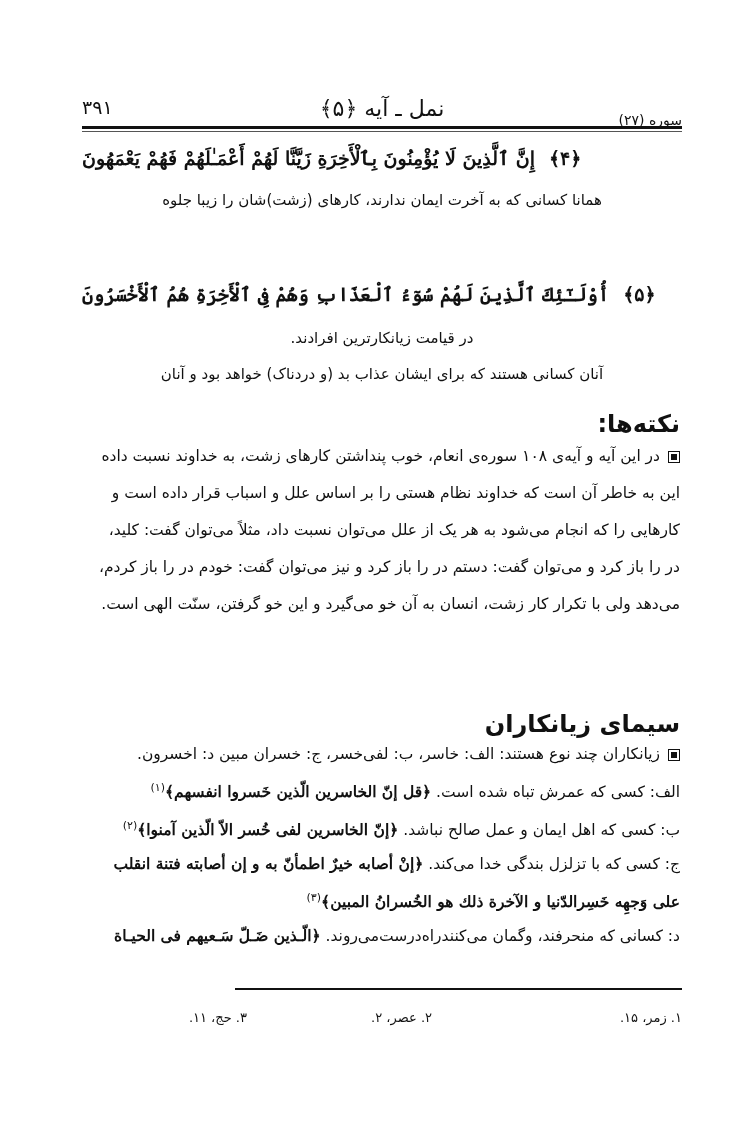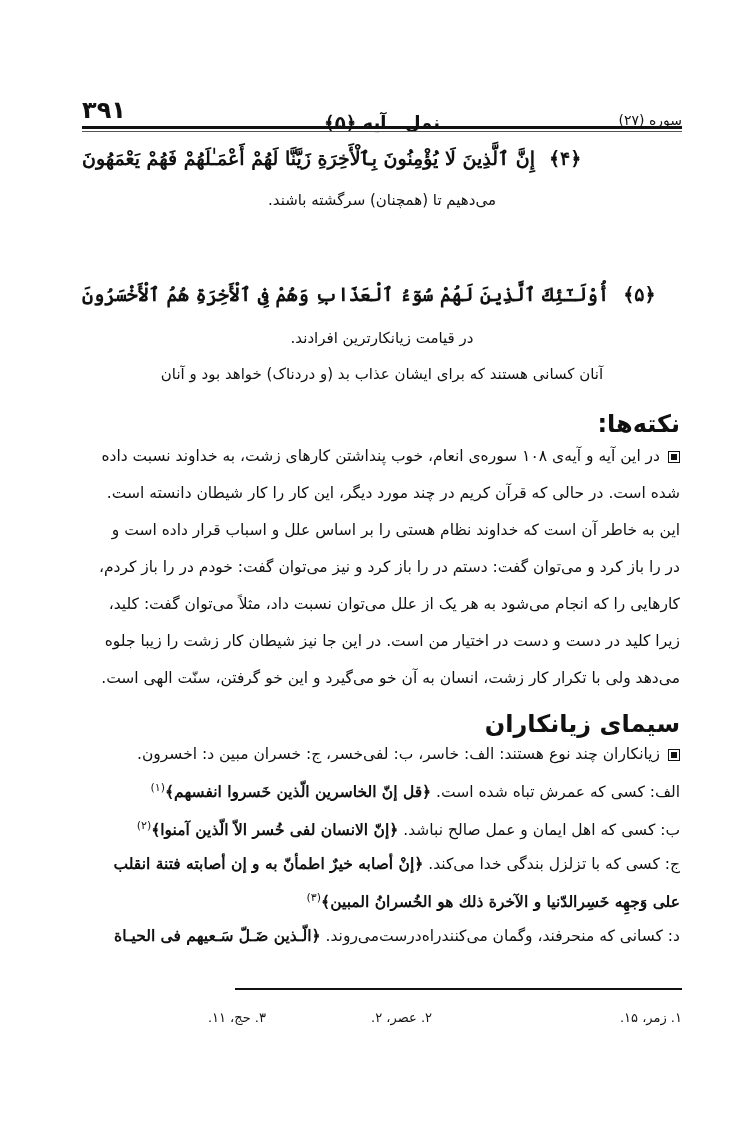--- a/index.html
+++ b/index.html
@@ -2,22 +2,22 @@
 <html><head>
 <meta charset="utf-8">
 <style>
   html, body { margin:0; padding:0; background:#ffffff; }
   body { width:730px; height:1128px; position:relative; overflow:hidden;
          font-family:"DejaVu Sans", sans-serif; color:#111; }
   .page { position:absolute; left:0; top:0; width:730px; height:1128px; direction:rtl; }
 
   .header { position:absolute; left:82px; top:96px; width:600px; height:28px; }
   .hdr-surah { position:absolute; right:0; top:16px; font-size:14px; font-weight:normal; }
-  .hdr-ayah { position:absolute; left:50%; transform:translateX(-50%); top:16px; font-size:18px; font-weight:bold; white-space:nowrap; }
-  .hdr-page { position:absolute; left:0; top:0; font-size:24px; font-weight:bold; direction:ltr; }
+  .hdr-ayah { position:absolute; left:50%; transform:translateX(-50%); top:0; font-size:22px; font-weight:normal; white-space:nowrap; }
+  .hdr-page { position:absolute; left:0; top:0; font-size:19px; font-weight:normal; direction:ltr; }
   .hdr-rule1 { position:absolute; left:82px; top:126px; width:600px; height:3px; background:#111; }
   .hdr-rule2 { position:absolute; left:82px; top:131px; width:600px; height:1px; background:#555; }
 
   .verse { position:absolute; left:82px; width:600px; text-align:left; white-space:nowrap;
            font-family:"DejaVu Serif", serif; font-weight:bold; font-size:19px; }
   .verse .num { margin-left:14px; }
   .trans { position:absolute; left:82px; width:600px; text-align:center; font-size:15px; line-height:36px; }
 
   .section-title { position:absolute; right:50px; font-size:24px; font-weight:bold; }
 
@@ -28,66 +28,64 @@
   .bullet::after { content:""; position:absolute; left:2px; top:2px; width:6px; height:6px; background:#111; }
   .line { display:block; white-space:nowrap; }
   .quote { font-family:"DejaVu Serif", serif; font-weight:bold; }
   sup { font-size:11px; }
 
   .fn-rule { position:absolute; left:235px; top:988px; width:447px; height:2px; background:#111; }
   .footnotes { position:absolute; left:82px; top:1010px; width:600px; height:24px; font-size:13px; }
   .fn { position:absolute; top:0; white-space:nowrap; }
   .fn1 { right:0;margin-left:12px; }
   .fn2 { right:250px;margin-left:6px; }
-  .fn3 { right:416px;margin-left:20px; }
+  .fn3 { right:435px;margin-left:20px; }
 </style>
 </head>
 <body>
 
 <div class="page">
 
   <div class="header">
     <span class="hdr-surah">سوره (۲۷)</span>
     <span class="hdr-ayah">نمل ـ آیه ﴿۵﴾</span>
     <span class="hdr-page">۳۹۱</span>
   </div>
   <div class="hdr-rule1"></div>
   <div class="hdr-rule2"></div>
 
   <div class="verse" style="top:147px;">
     <span class="num">﴿۴﴾</span><span>إِنَّ ٱلَّذِينَ لَا يُؤْمِنُونَ بِٱلْأَخِرَةِ زَيَّنَّا لَهُمْ أَعْمَـٰلَهُمْ فَهُمْ يَعْمَهُونَ</span>
   </div>
   <div class="trans" style="top:182px;">
-    <span class="line">می‌دهیم تا (همچنان) سرگشته باشند.</span>
+    <span class="line">همانا کسانی که به آخرت ایمان ندارند، کارهای (زشت)شان را زیبا جلوه</span>
   </div>
 
   <div class="verse" style="top:283px;">
     <span class="num">﴿۵﴾</span><span>أُوْلَـٰٓئِكَ ٱلَّذِينَ لَهُمْ سُوٓءُ ٱلْعَذَابِ وَهُمْ فِى ٱلْأَخِرَةِ هُمُ ٱلْأَخْسَرُونَ</span>
   </div>
   <div class="trans" style="top:320px;">
     <span class="line">در قیامت زیانکارترین افرادند.</span>
     <span class="line">آنان کسانی هستند که برای ایشان عذاب بد (و دردناک) خواهد بود و آنان</span>
   </div>
 
   <div class="section-title" style="top:410px;">نکته‌ها:</div>
   <div class="para" style="top:438px;">
     <span class="line"><span class="bullet"></span><span>در این آیه و آیه‌ی ۱۰۸ سوره‌ی انعام، خوب پنداشتن کارهای زشت، به خداوند نسبت داده</span></span>
-    <span class="line">شده است. در حالی که قرآن کریم در چند مورد دیگر، این کار را کار شیطان دانسته است.</span>
     <span class="line">این به خاطر آن است که خداوند نظام هستی را بر اساس علل و اسباب قرار داده است و</span>
+    <span class="line">کارهایی را که انجام می‌شود به هر یک از علل می‌توان نسبت داد، مثلاً می‌توان گفت: کلید،</span>
     <span class="line">در را باز کرد و می‌توان گفت: دستم در را باز کرد و نیز می‌توان گفت: خودم در را باز کردم،</span>
-    <span class="line">کارهایی را که انجام می‌شود به هر یک از علل می‌توان نسبت داد، مثلاً می‌توان گفت: کلید،</span>
-    <span class="line">زیرا کلید در دست و دست در اختیار من است. در این جا نیز شیطان کار زشت را زیبا جلوه</span>
     <span class="line">می‌دهد ولی با تکرار کار زشت، انسان به آن خو می‌گیرد و این خو گرفتن، سنّت الهی است.</span>
   </div>
 
   <div class="section-title" style="top:710px;">سیمای زیانکاران</div>
   <div class="para tight" style="top:738px;">
     <span class="line"><span class="bullet"></span><span>زیانکاران چند نوع هستند: الف: خاسر، ب: لفی‌خسر، ج: خسران مبین د: اخسرون.</span></span>
     <span class="line"><span>الف: کسی که عمرش تباه شده است. </span><span class="quote">﴿قل إنّ الخاسرين الّذين خَسروا انفسهم﴾</span><sup>(۱)</sup></span>
-    <span class="line"><span>ب: کسی که اهل ایمان و عمل صالح نباشد. </span><span class="quote">﴿إنّ الانسان لفى خُسر الاّ الّذين آمنوا﴾</span><sup>(۲)</sup></span>
+    <span class="line"><span>ب: کسی که اهل ایمان و عمل صالح نباشد. </span><span class="quote">﴿إنّ الخاسرين لفى خُسر الاّ الّذين آمنوا﴾</span><sup>(۲)</sup></span>
     <span class="line"><span>ج: کسی که با تزلزل بندگی خدا می‌کند. </span><span class="quote">﴿إنْ أصابه خيرٌ اطمأنّ به و إن أصابته فتنة انقلب</span></span>
     <span class="line"><span class="quote">على وَجهِه خَسِرالدّنيا و الآخرة ذلك هو الخُسرانُ المبين﴾</span><sup>(۳)</sup></span>
     <span class="line"><span>د: کسانی که منحرفند، وگمان می‌کنندراه‌درست‌می‌روند. </span><span class="quote">﴿الّـذين ضَـلّ سَـعيهم فى الحيـاة</span></span>
   </div>
 
   <div class="fn-rule"></div>
   <div class="footnotes">
     <span class="fn fn1">۱. زمر، ۱۵.</span>
     <span class="fn fn2">۲. عصر، ۲.</span>
     <span class="fn fn3">۳. حج، ۱۱.</span>

